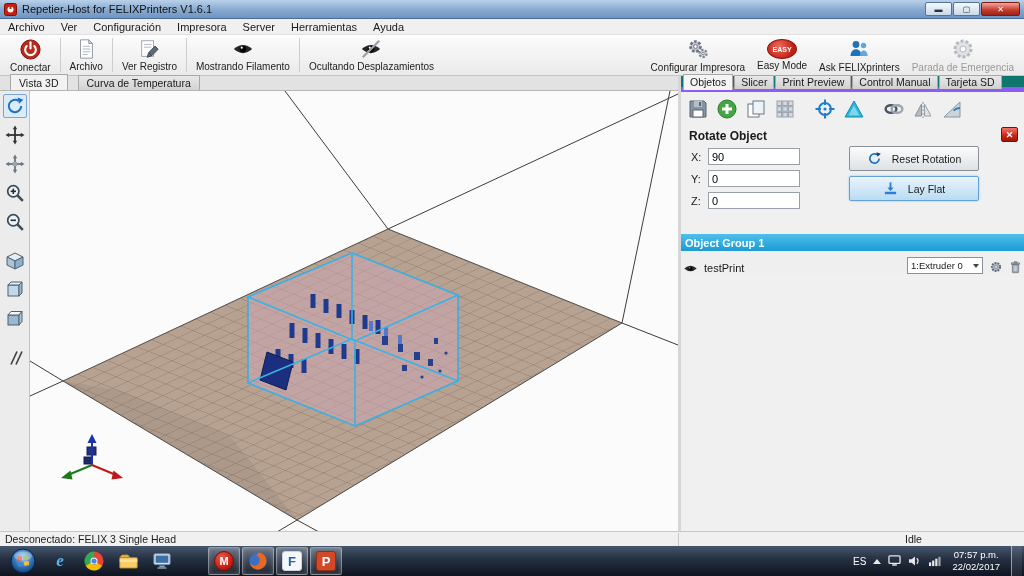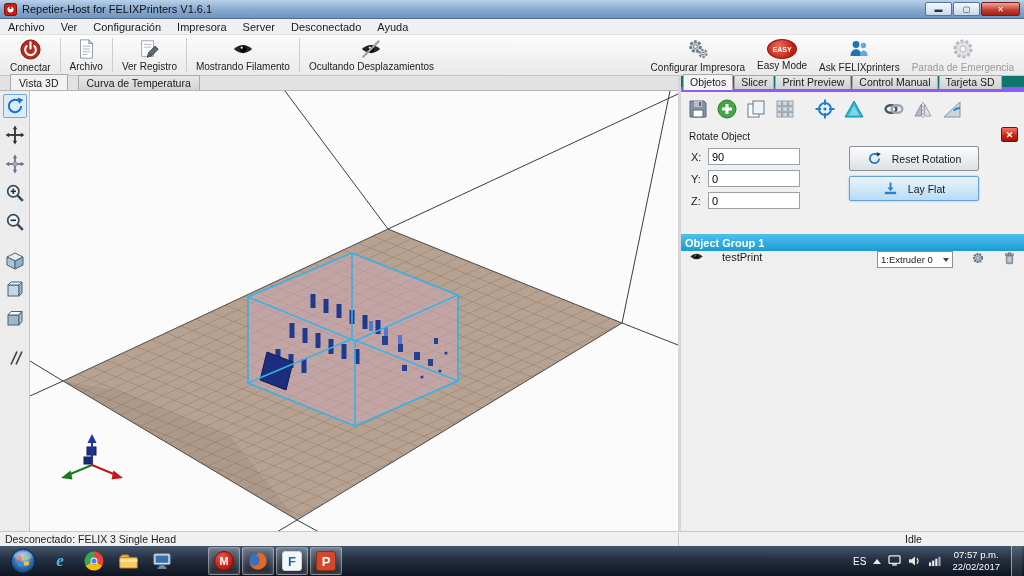--- a/index.html
+++ b/index.html
@@ -60,35 +60,35 @@
     border-left:3px solid #d6d6d6}
   .rtabs{height:16px;display:flex;align-items:center;padding-left:2px;background:#0f766e;border-bottom:5px solid #8b5cf6}
   .rtab{font-size:10.5px;padding:1px 6px;border:1px solid #a8a8a8;border-bottom:none;
     background:linear-gradient(#e8e8e8,#d0d0d0);margin-right:1px;height:14px;display:flex;align-items:center;white-space:nowrap}
   .rtab.active{background:#f4f4f4;height:16px}
   .objbar{display:flex;align-items:center;padding:4px 4px 2px 4px;gap:3px}
   .obtn{width:26px;height:26px;display:flex;align-items:center;justify-content:center;border-radius:2px}
   .ogap{width:8px}
 
   .rot-head{display:flex;align-items:center;height:20px;position:relative;margin-top:2px}
-  .rot-title{font-weight:normal;font-size:10px;padding-left:8px}
+  .rot-title{font-weight:bold;font-size:12px;padding-left:8px}
   .rot-close{position:absolute;right:6px;top:1px;width:17px;height:15px;border-radius:2px;
     background:linear-gradient(#f0766a,#cc2212 60%,#a01608);border:1px solid #7a0f06;color:#fff;
     font-size:9px;display:flex;align-items:center;justify-content:center;font-weight:bold}
   .rot-body{position:relative;height:84px}
   .rfield{position:absolute;left:10px;display:flex;align-items:center;gap:5px}
   .rfield label{font-size:11px;width:12px}
   .rfield input{width:92px;height:17px;border:1px solid #9aa0a8;font-size:11px;padding:0 3px;background:#fff}
   .pbtn{position:absolute;left:168px;width:130px;height:25px;display:flex;align-items:center;justify-content:center;
     gap:10px;font-size:10.5px;border:1px solid #8a9096;border-radius:2px;background:linear-gradient(#fcfcfc,#dde1e5)}
   .pbtn.blue{background:linear-gradient(#e9f4fc,#b9dbf4);border-color:#64a2d6;box-shadow:0 0 2px #86bce6}
 
   .group-bar{height:17px;margin-top:4px;background:linear-gradient(#4fc0ec,#1b9bd2);
     color:#fff;font-weight:bold;font-size:11px;display:flex;align-items:center;padding-left:4px}
-  .obj-row{height:23px;display:flex;align-items:flex-start;padding:0 8px;gap:18px;background:#efefef}
+  .obj-row{height:23px;display:flex;align-items:flex-end;padding:0 2px;gap:6px;background:#efefef}
   .obj-name{font-size:11px}
   .obj-spacer{flex:1}
   .dropdown{width:76px;height:17px;background:#fff;border:1px solid #8a9098;display:flex;align-items:center;
     padding:0 3px;gap:2px}
   .dropdown .dtext{font-size:9.5px;flex:1;white-space:nowrap;overflow:hidden}
   .caret{width:0;height:0;border-left:3.5px solid transparent;border-right:3.5px solid transparent;border-top:4px solid #444}
 
   
   .statusbar{position:absolute;left:0;top:531px;width:1024px;height:15px;background:#f0f0f0;
     border-top:1px solid #c8c8c8;display:flex;align-items:center;font-size:10.5px}
@@ -131,21 +131,21 @@
     <span class="wb close">✕</span>
   </span>
 </div>
 
 <div class="menubar">
   <span class="menu-item">Archivo</span>
   <span class="menu-item">Ver</span>
   <span class="menu-item">Configuración</span>
   <span class="menu-item">Impresora</span>
   <span class="menu-item">Server</span>
-  <span class="menu-item">Desconectado</span>
+  <span class="menu-item">Herramientas</span>
   <span class="menu-item">Ayuda</span>
 </div>
 
 <div class="toolbar">
   <div class="tbtn">
     <span style="display:flex">
       <svg width="23" height="23" viewBox="0 0 24 24">
           <circle cx="12" cy="12" r="10" fill="#b82a1c"></circle>
           <circle cx="12" cy="12" r="10" fill="none" stroke="#7c140a"></circle>
           <path d="M8 8.4a5.6 5.6 0 1 0 8 0" fill="none" stroke="#fff" stroke-width="2.2" stroke-linecap="round"></path>

